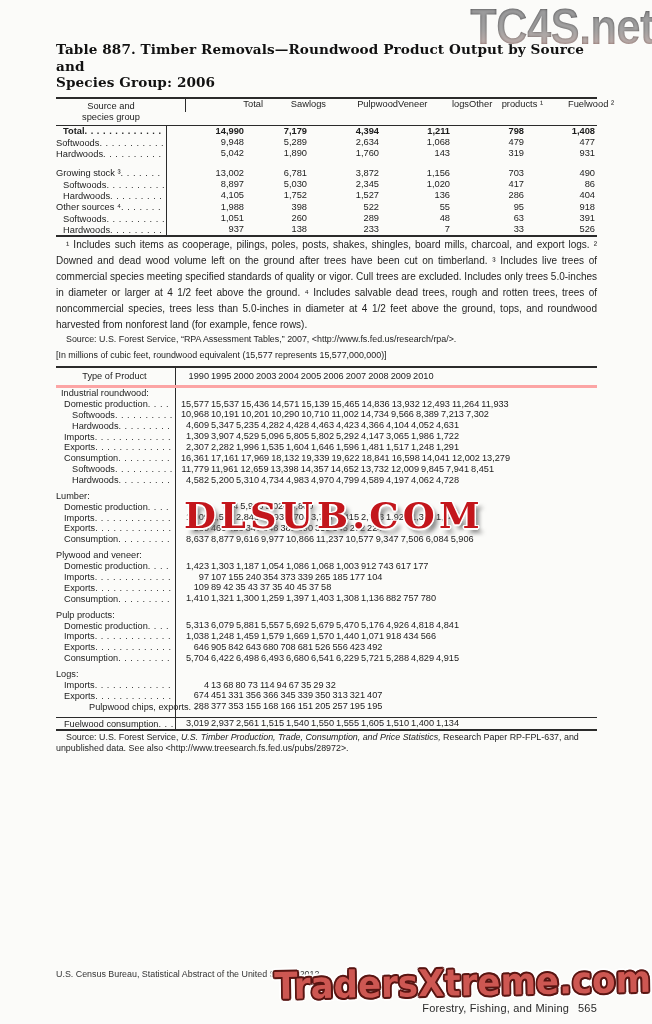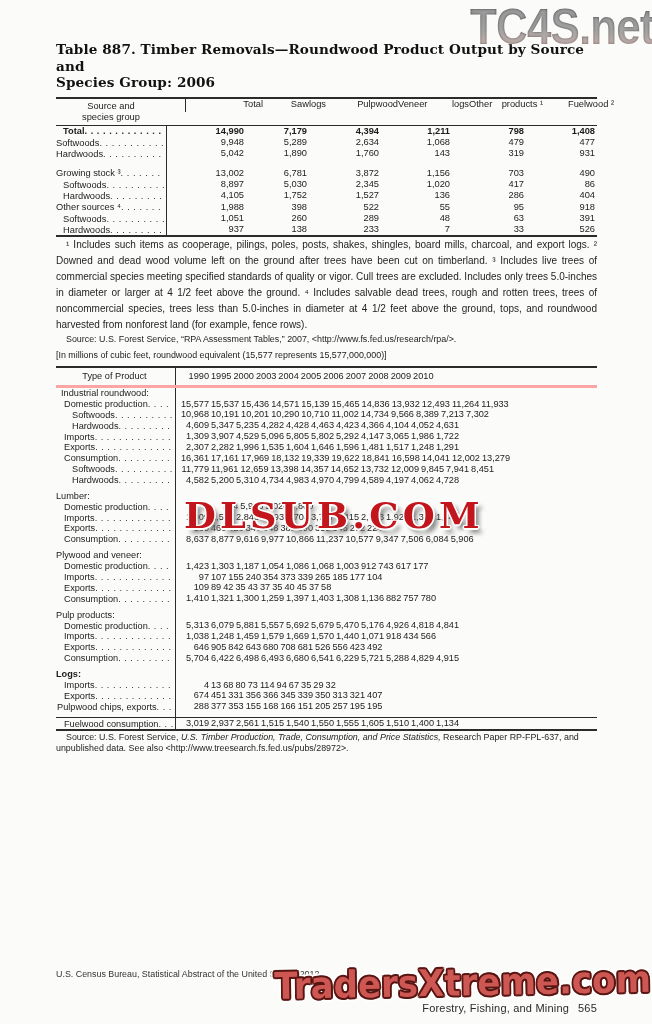--- a/index.html
+++ b/index.html
@@ -882,21 +882,21 @@
             <div class="cell c888-n"></div>
             <div class="cell c888-n"></div>
             <div class="cell c888-n"></div>
             <div class="cell c888-n"></div>
             <div class="cell c888-n"></div>
             <div class="cell c888-n"></div>
           </div>
         </div>
         <div class="trow">
           <div class="stub">
-            <div class="lbl" style="padding-left: 0px; font-weight: bold;">
+            <div class="lbl" style="padding-left: 0px;">
               <span class="txt">Logs:</span>
             </div>
           </div>
           <div class="nums">
             <div class="cell c888-0"></div>
             <div class="cell c888-n"></div>
             <div class="cell c888-n"></div>
             <div class="cell c888-n"></div>
             <div class="cell c888-n"></div>
             <div class="cell c888-n"></div>
@@ -944,21 +944,21 @@
             <div class="cell c888-n">345</div>
             <div class="cell c888-n">339</div>
             <div class="cell c888-n">350</div>
             <div class="cell c888-n">313</div>
             <div class="cell c888-n">321</div>
             <div class="cell c888-n">407</div>
           </div>
         </div>
         <div class="trow">
           <div class="stub">
-            <div class="lbl" style="padding-left: 1px;">
+            <div class="lbl" style="padding-left: 1px; margin-left: 32px;">
               <span class="txt">Pulpwood chips, exports</span>
               <span class="dots"></span>
             </div>
           </div>
           <div class="nums">
             <div class="cell c888-0">288</div>
             <div class="cell c888-n">377</div>
             <div class="cell c888-n">353</div>
             <div class="cell c888-n">155</div>
             <div class="cell c888-n">168</div>

